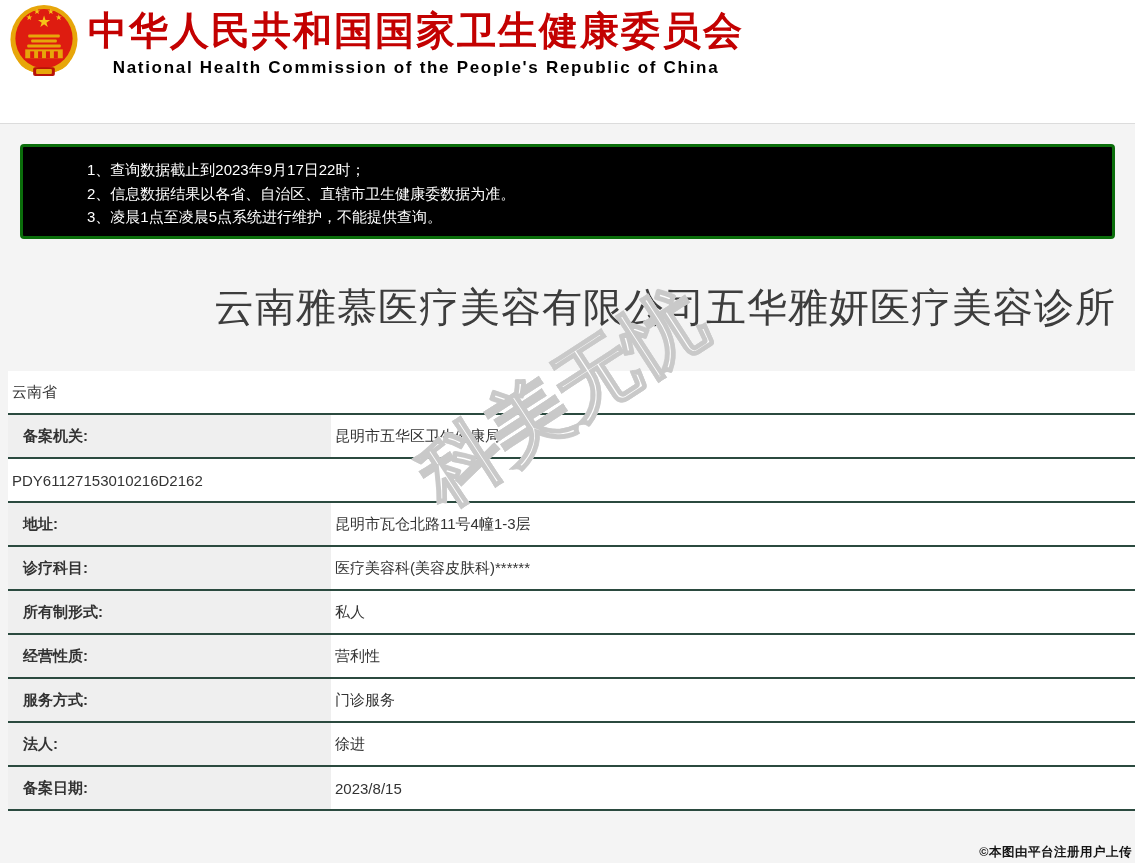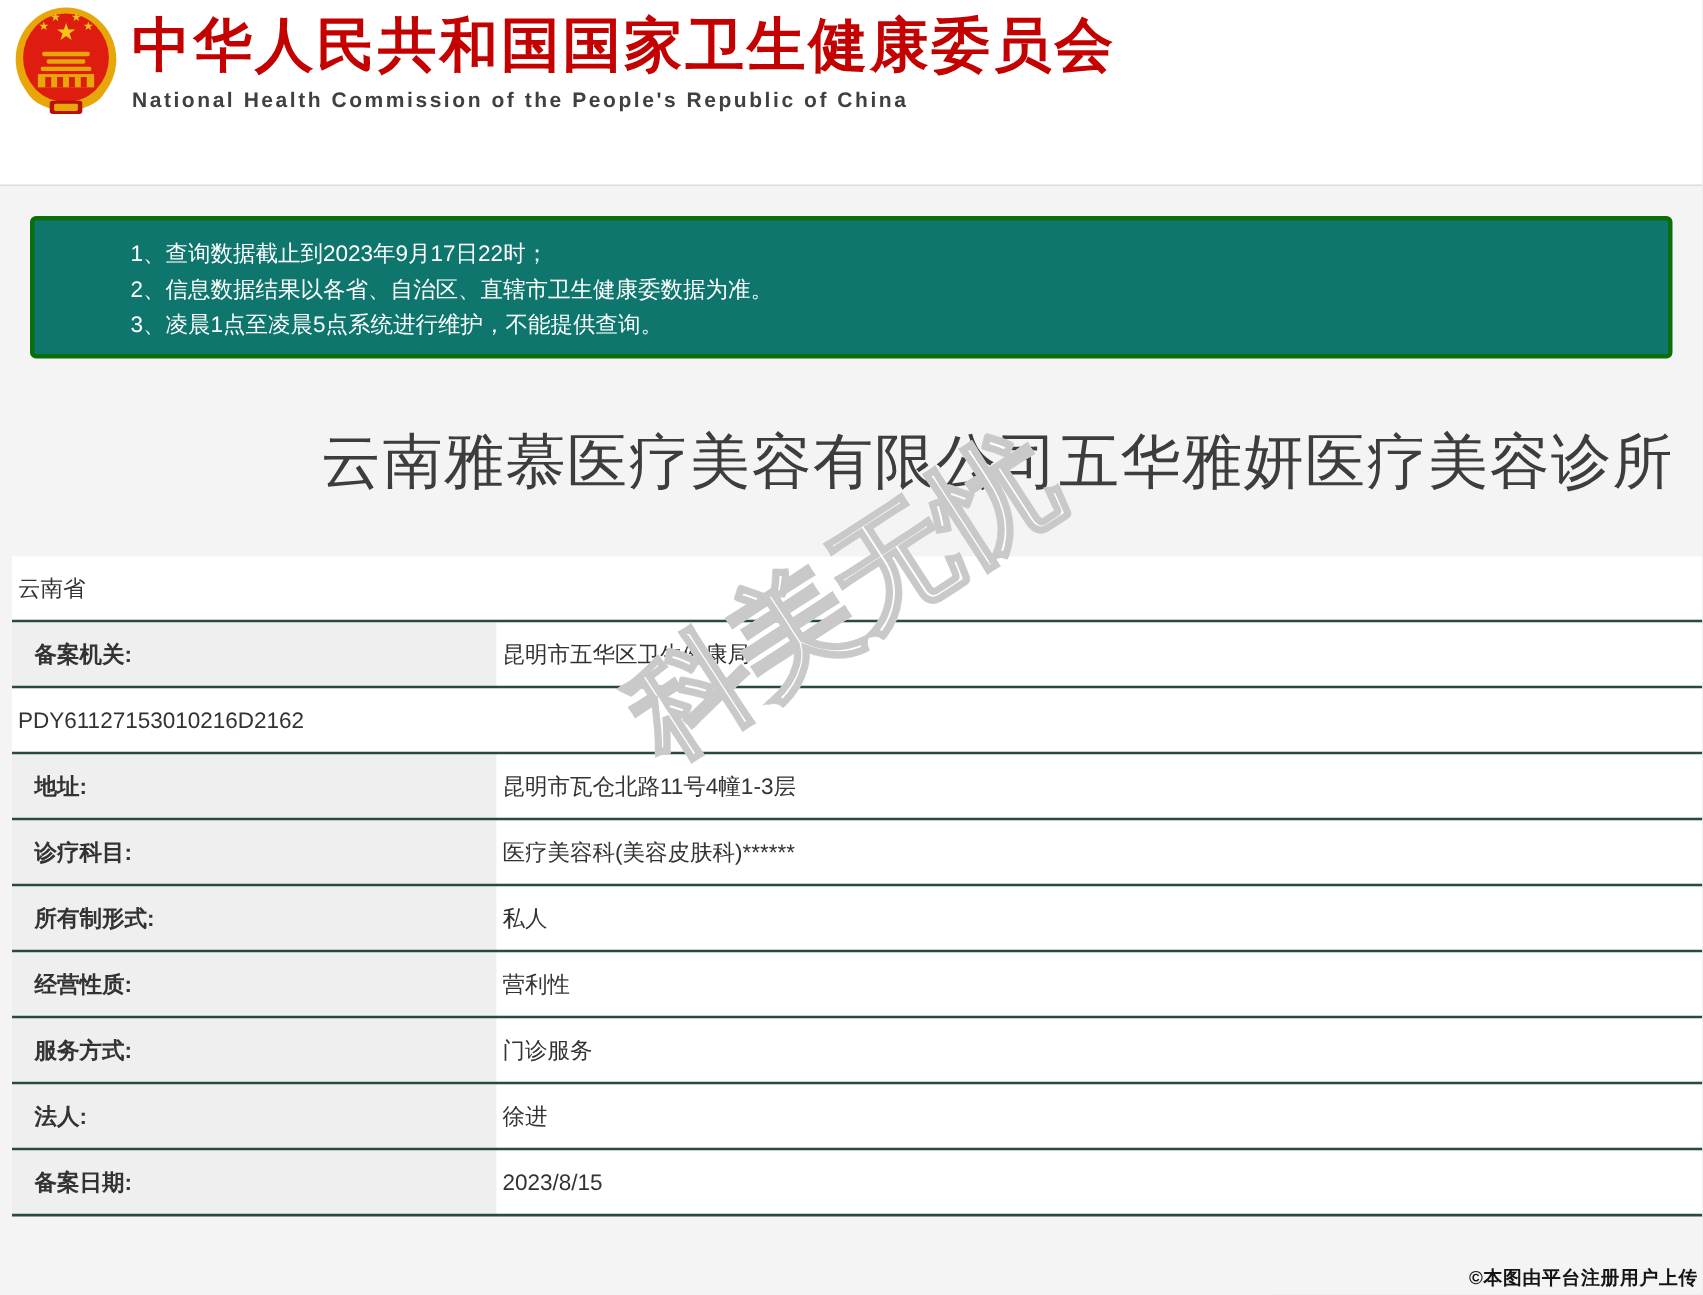--- a/index.html
+++ b/index.html
@@ -10,34 +10,34 @@
     position:relative; width:1135px; height:863px;
     background:#f4f4f4; overflow:hidden; margin:0 auto;
   }
 
   
   .header {
     position:absolute; top:0; left:0; width:100%; height:124px;
     background:#ffffff; border-bottom:1px solid #dcdcdc; z-index:2;
   }
   .emblem { position:absolute; left:8px; top:3px; width:72px; height:75px; }
-  .header-titles { position:absolute; left:88px; top:6px; white-space:nowrap; }
+  .header-titles { position:absolute; left:88px; top:6px; white-space:nowrap;text-align:center; }
   .title-cn {
     font-size:39px; font-weight:bold; color:#c30101;
     letter-spacing:2px; line-height:50px;
   }
   .title-en {
-    font-size:14px; font-weight:bold; color:#404040;
+    font-size:17px; font-weight:bold; color:#000000;
     letter-spacing:1.7px; margin-top:2px;
   }
 
   
   .notice {
     position:absolute; left:20px; right:20px; top:144px; height:95px;
-    background:#0f766e; border:3px solid #0b6e0b; border-radius:4px;
+    background:#000000; border:3px solid #0b6e0b; border-radius:4px;
     color:#ffffff; font-size:15px; line-height:23.5px;
     padding:11px 10px 10px 64px; z-index:2;
   }
 
   
   .page-title {
     position:absolute; left:200px; right:5px; top:280px;
     text-align:center; font-size:40px; font-weight:500; color:#3d3d3d;
     letter-spacing:1px; white-space:nowrap; z-index:2;
   }

